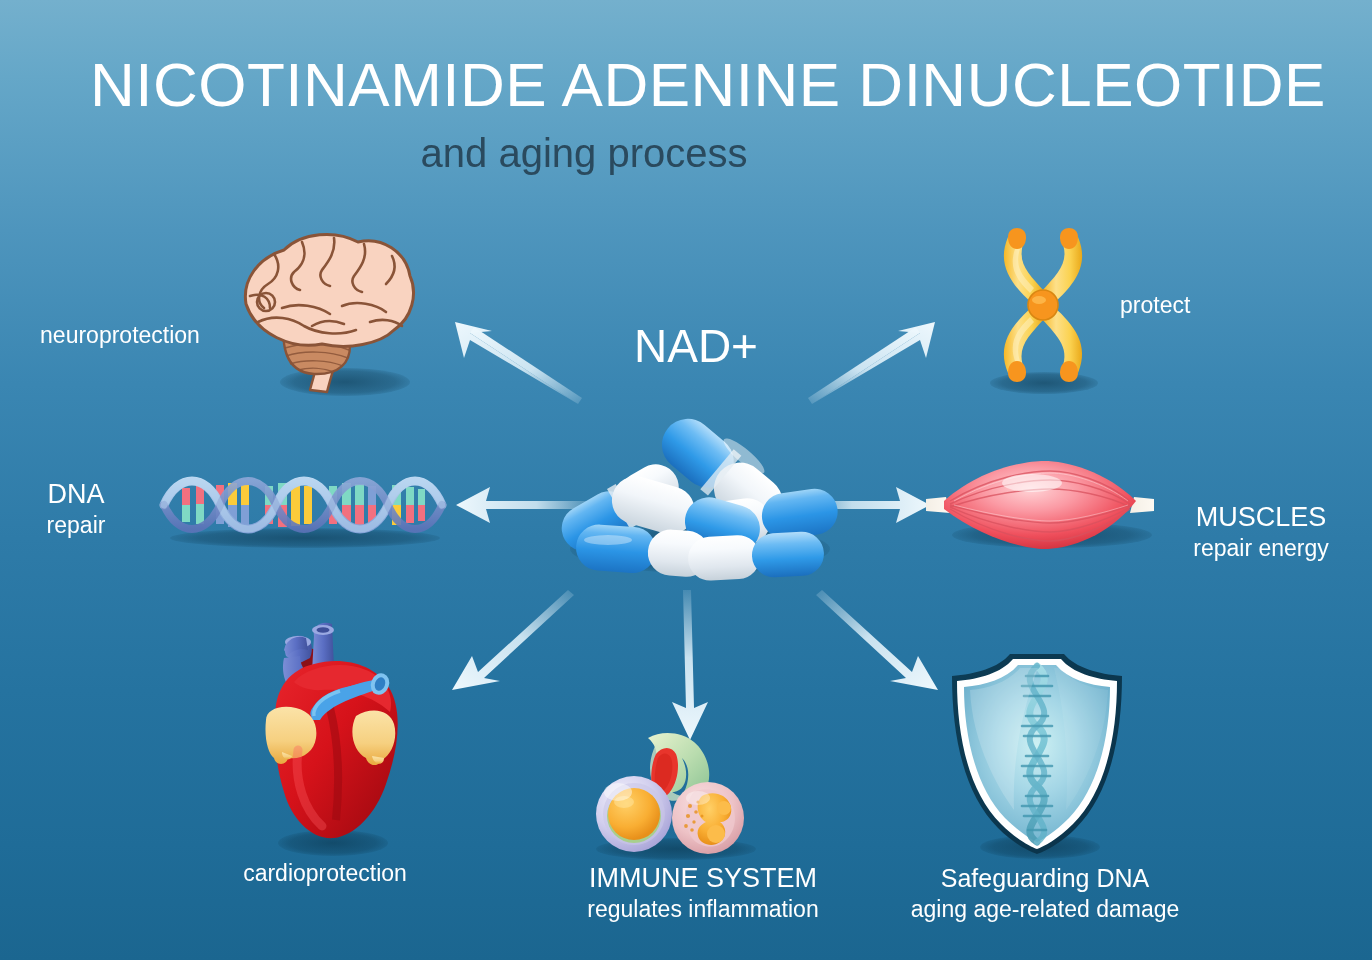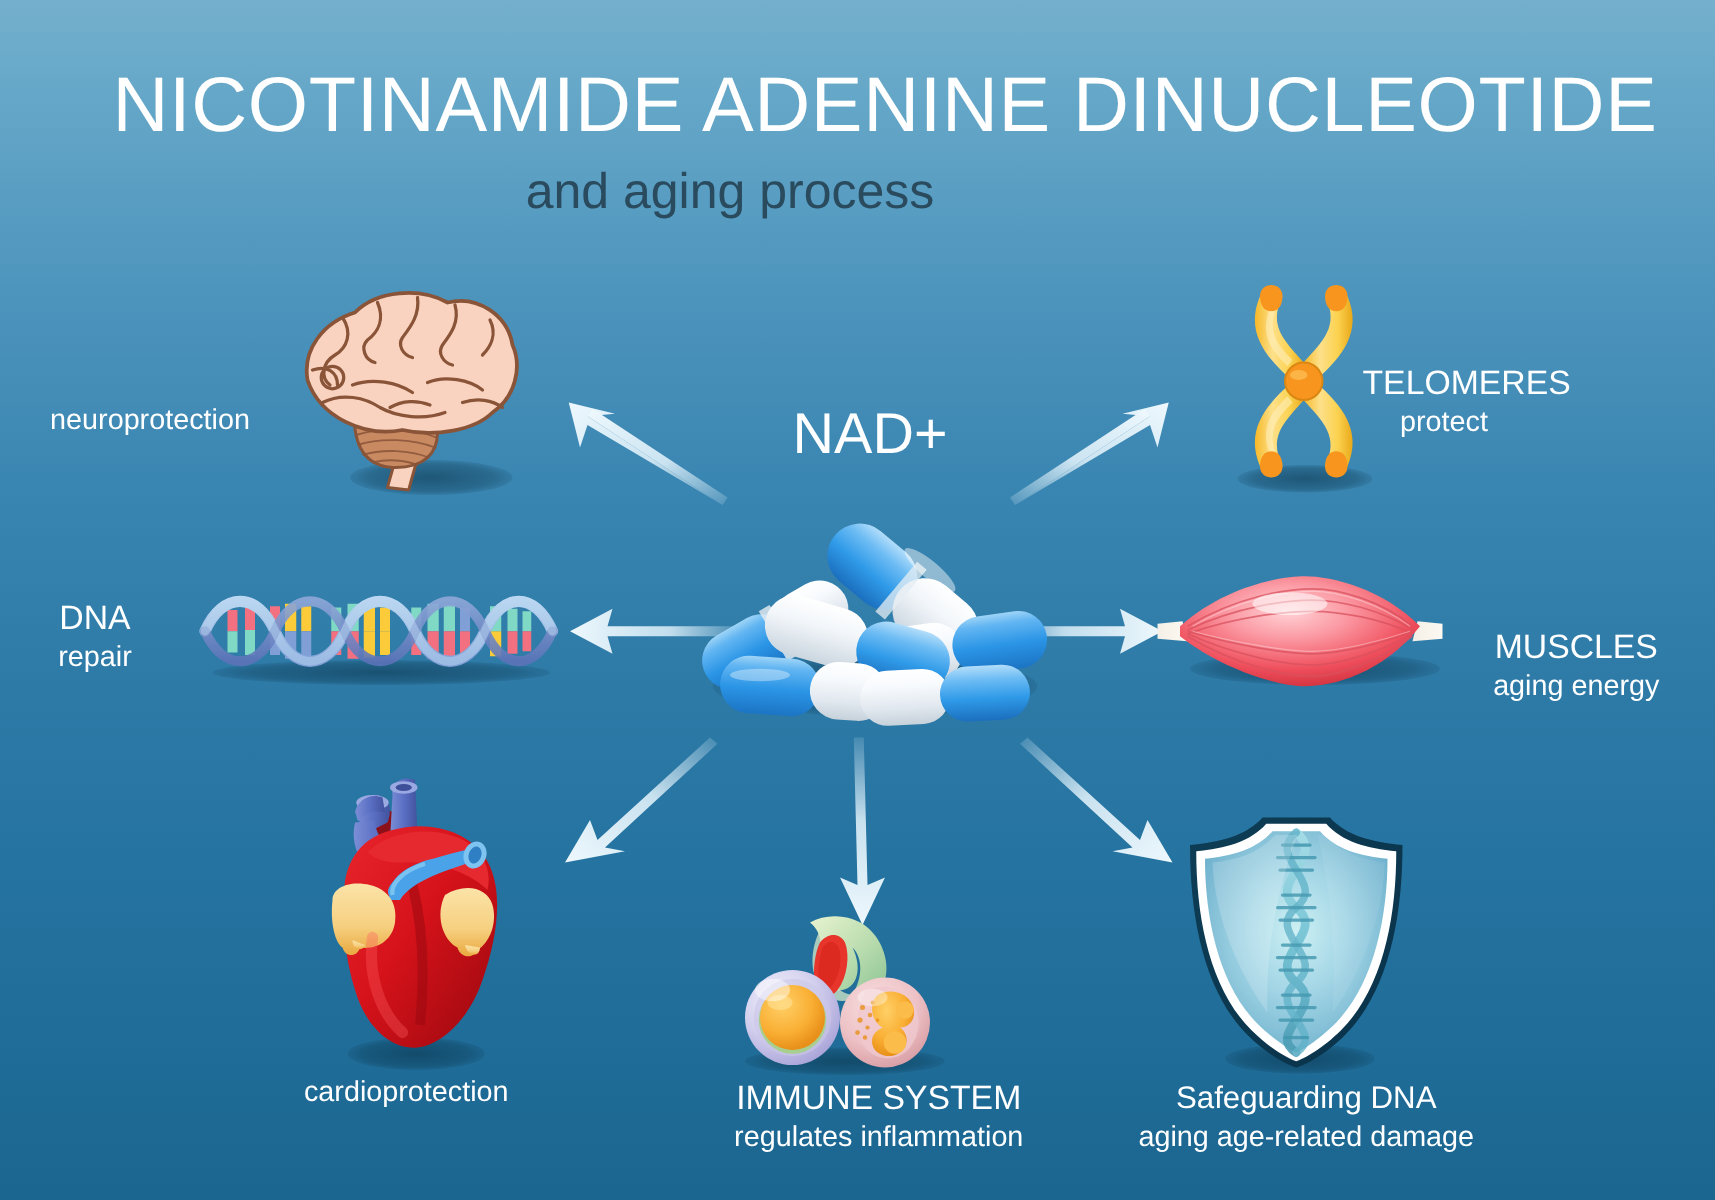--- a/index.html
+++ b/index.html
@@ -312,21 +312,20 @@
       <circle cx="65" cy="90" r="15" fill="#f7951e" stroke="#d98712" stroke-width="1.6"></circle>
       <ellipse cx="61" cy="85" rx="7" ry="4" fill="#ffc257" opacity=".7"></ellipse>
 
       <g fill="#fff2c2" opacity=".55">
         <path d="M37,34 C30,54 40,66 52,78 L56,73 C45,62 36,52 42,34 Z"></path>
         <path d="M37,146 C30,126 40,114 52,102 L56,107 C45,118 36,128 42,146 Z"></path>
       </g>
     </svg>
   </div>
   <div class="label lab-left" id="lab-telomeres">
-    <div class="l1">TELOMERES</div>
     <div class="l2" style="padding-left:30px;">protect</div>
   </div>
 
   <div class="shadow" style="left:170px; top:528px; width:270px; height:20px;"></div>
   <div class="icon-box" id="dna-box">
     <svg viewBox="0 0 290 100">
       <defs>
         <linearGradient id="bbA" x1="0" y1="0" x2="0" y2="1">
           <stop offset="0%" stop-color="#bcd8f2"></stop>
           <stop offset="100%" stop-color="#7f9fd6"></stop>
@@ -425,21 +424,21 @@
       <g stroke="#ffffff" stroke-width="1" fill="none" opacity=".35">
         <path d="M34,46 C72,24 110,18 130,18 C152,18 184,28 208,46"></path>
         <path d="M34,50 C72,60 110,66 130,66 C152,66 184,58 208,50"></path>
       </g>
 
       <ellipse cx="112" cy="28" rx="30" ry="9" fill="#ffffff" opacity=".55"></ellipse>
     </svg>
   </div>
   <div class="label lab-center" id="lab-muscles">
     <div class="l1">MUSCLES</div>
-    <div class="l2">aging energy</div>
+    <div class="l2">repair energy</div>
   </div>
 
   <div class="shadow" style="left:278px; top:830px; width:110px; height:26px;"></div>
   <div class="icon-box" id="heart-box">
     <svg viewBox="0 0 190 240">
       <defs>
         <linearGradient id="hRed" x1="0" y1="0" x2="1" y2="1">
           <stop offset="0%" stop-color="#e8252c"></stop>
           <stop offset="45%" stop-color="#d6121a"></stop>
           <stop offset="100%" stop-color="#99080f"></stop>

